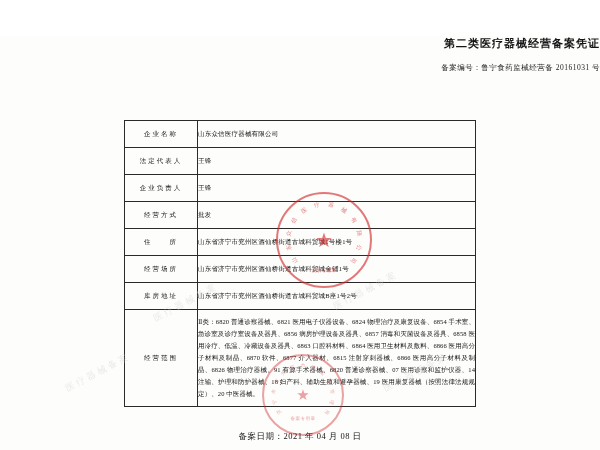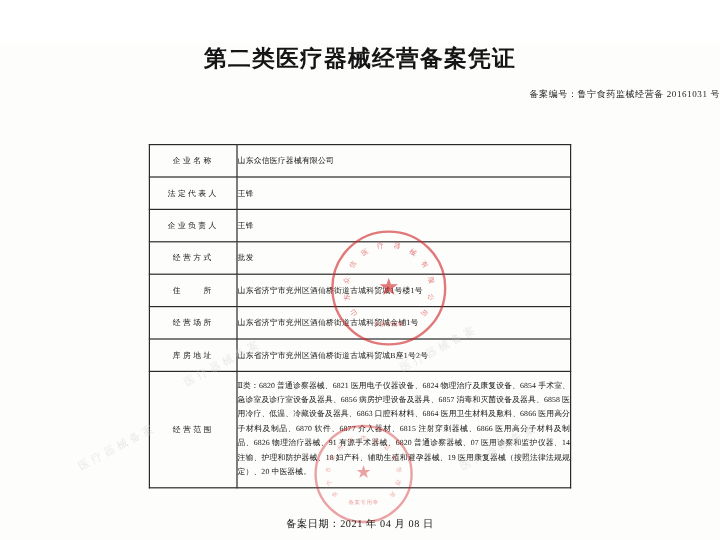--- a/index.html
+++ b/index.html
@@ -16,22 +16,22 @@
     position: relative;
   }
   .page {
     position: relative;
     width: 600px;
     height: 450px;
     box-sizing: border-box;
     background: #fdfdfb;
   }
   .doc-title {
-    text-align: center;
-    font-size: 19px;
+    text-align: right;
+    font-size: 11px;
     font-weight: bold;
     letter-spacing: 1px;
     margin-top: 36px;
     color: #151515;
   }
   .doc-code {
     text-align: right;
     font-size: 7.5px;
     letter-spacing: 0.5px;
     margin-top: 12px;

